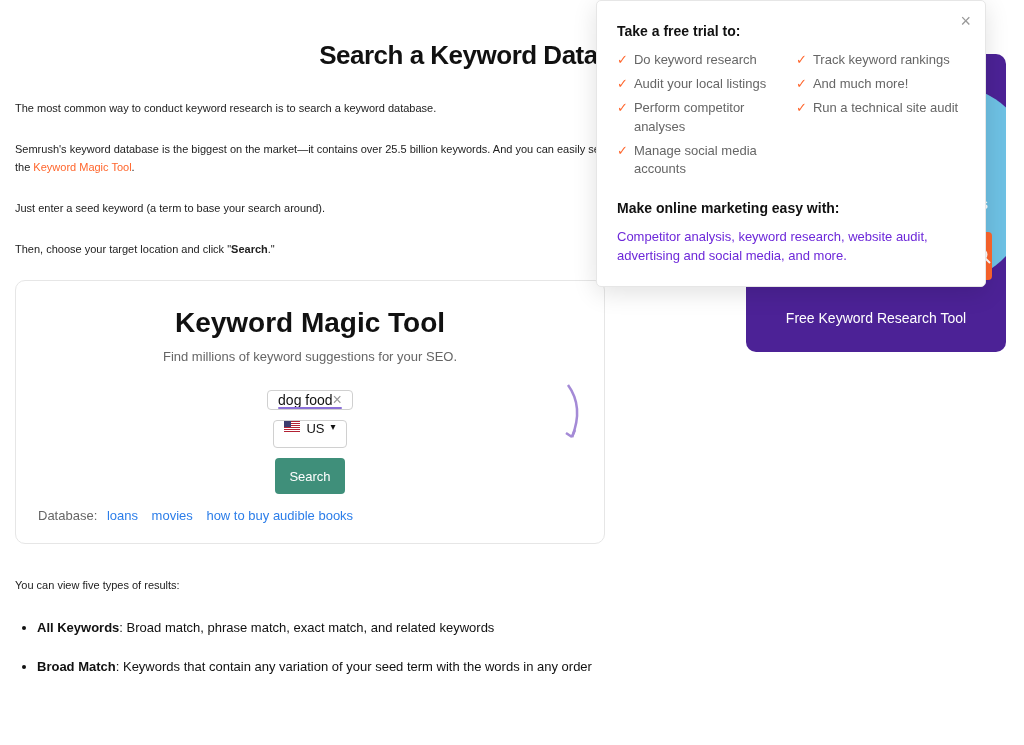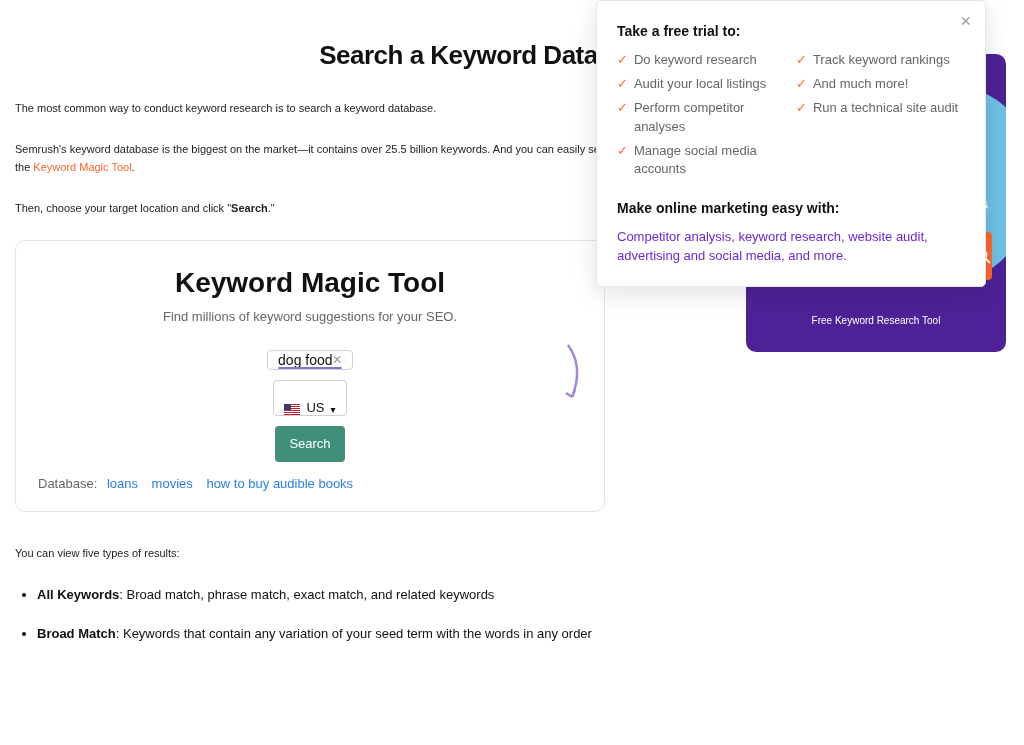--- a/index.html
+++ b/index.html
@@ -11,59 +11,60 @@
   a.link { color: #ff662d; text-decoration: none; }
   strong { font-weight: 700; }
   
   .kmt-card { border:1px solid #e6e6e6; border-radius:10px; padding: 26px 22px 20px 22px; margin-bottom: 32px; width: 590px; position:relative; }
   .kmt-title { text-align:center; font-size: 28px; font-weight:700; margin-bottom:10px; }
   .kmt-sub { text-align:center; font-size:13px; color:#666; margin-bottom:26px; }
   .kmt-row { display:flex; gap:10px; align-items:center;flex-direction:column; }
   .kmt-input { flex:1; border:1px solid #d0d0d0; border-radius:4px; height:36px; padding:0 10px; font-size:14px; position:relative; display:flex; align-items:center; justify-content:space-between; }
   .kmt-input .underline { position:absolute; bottom:0; left:10px; width:64px; height:2px; background:#8a6fd7; border-radius:1px; }
   .kmt-input .clear { color:#999; font-size:16px; cursor:pointer; }
-  .kmt-country { border:1px solid #d0d0d0; border-radius:4px; height:36px; padding:0 10px; font-size:13px; display:flex; align-items:flex-end; gap:6px; background:#fff; }
+  .kmt-country { border:1px solid #d0d0d0; border-radius:4px; height:28px; padding:0 10px; font-size:13px; display:flex; align-items:flex-start; gap:6px; background:#fff; }
   .kmt-country .flag { width:16px; height:11px; display:inline-block; background:linear-gradient(180deg,#b22234 9%,#fff 9% 18%,#b22234 18% 27%,#fff 27% 36%,#b22234 36% 45%,#fff 45% 54%,#b22234 54% 63%,#fff 63% 72%,#b22234 72% 81%,#fff 81% 90%,#b22234 90%); position:relative; }
   .kmt-country .flag::before{content:'';position:absolute;left:0;top:0;width:7px;height:6px;background:#3c3b6e;}
   .kmt-country .chev { font-size:10px; }
   .kmt-search { background:#3f8f7a; color:#fff; border:none; border-radius:4px; height:36px; padding:0 14px; font-size:13px; font-weight:500; }
   .kmt-examples { margin-top:14px; font-size:13px; }
   .kmt-examples span { color:#666; margin-right:6px; }
   .kmt-examples a { color:#2b7de9; text-decoration:none; margin-right:10px; }
   .kmt-arrow { position:absolute; right:18px; top:96px; }
   
   ul.types { padding-left: 22px; margin-top: 4px; }
   ul.types li { font-size:13px; line-height:1.75; margin-bottom:16px; }
   
   .sidebar-widget { position:absolute; right:18px; top:54px; width:260px; height:298px; background:#4c2296; border-radius:10px; overflow:hidden; }
   .sidebar-widget .blob { position:absolute; right:-30px; top:30px; width:200px; height:200px; background:#6ec1e4; border-radius:50% 50% 50% 50% / 50% 50% 60% 40%; }
   .sidebar-widget .input-row { position:absolute; top:178px; left:19px; right:19px; display:flex; }
   .sidebar-widget input { flex:1; border:none; height:48px; padding:0 14px; font-size:14px; border-radius:4px 0 0 4px; background:#fff; color:#888; }
   .sidebar-widget .sbtn { width:48px; height:48px; background:#ff662d; border:none; border-radius:0 4px 4px 0; display:flex; align-items:center; justify-content:center; }
-  .sidebar-link { position:absolute; bottom:26px; left:0; right:0; text-align:center; color:#fff; font-size:10px; }
+  .sidebar-link { position:absolute; bottom:26px; left:0; right:0; text-align:center; color:#fff; font-size:14px; }
   .sidebar-peek { position:absolute; right:36px; top:196px; color:#fff; font-weight:700; font-size:14px;}
   
   .popup { position:absolute; top:0; left:596px; width:390px; background:#fff; border:1px solid #e6e6e6; box-shadow:0 6px 24px rgba(0,0,0,0.12); border-radius:5px; padding: 22px 20px 20px 20px; font-size:13px; }
   .popup .close { position:absolute; top:10px; right:14px; color:#999; font-size:18px; cursor:pointer; font-weight:300; }
   .popup-title { font-weight:700; font-size:14px; margin-bottom:12px; }
   .popup-cols { display:flex; gap:10px; margin-bottom:16px; }
   .popup-col { flex:1; }
   .popup-col div { display:flex; align-items:flex-start; gap:6px; margin-bottom:6px; color:#666; line-height:1.4; }
   .popup-col .check { color:#ff662d; flex-shrink:0; }
   .popup-sub { color:#6d28d9; line-height:1.45; }
 </style>
 </head>
 <body>
 
 <div class="content">
   <h1>Search a Keyword Database</h1>
   <p>The most common way to conduct keyword research is to search a keyword database.</p>
   <p>
     <span>Semrush's keyword database is the biggest on the market—it contains over 25.5 billion keywords. And you can easily search it with the </span><a href="#" class="link">Keyword Magic Tool</a><span>.</span>
   </p>
+  <p>Just enter a seed keyword (a term to base your search around).</p>
   <p>
     <span>Then, choose your target location and click "</span><strong>Search</strong><span>."</span>
   </p>
 
   <div class="kmt-card">
     <svg class="kmt-arrow" width="36" height="78" viewBox="0 0 36 78">
       <path d="M 18 8 Q 34 30 22 60" stroke="#a48ad6" stroke-width="2.5" fill="none"></path>
       <path d="M 22 60 l -6 -4 m 6 4 l 3 -7" stroke="#a48ad6" stroke-width="2.5" fill="none"></path>
     </svg>
     <div class="kmt-title">Keyword Magic Tool</div>

